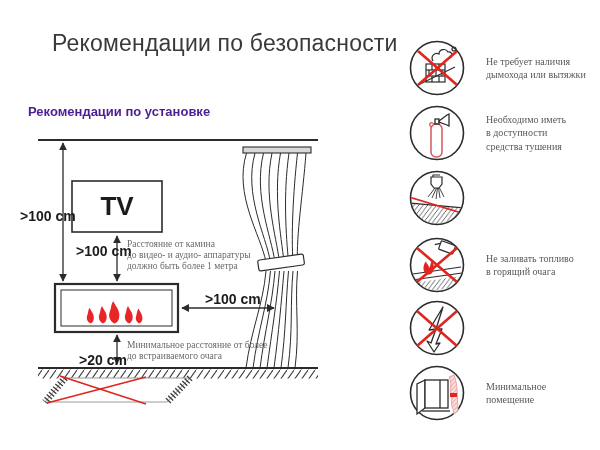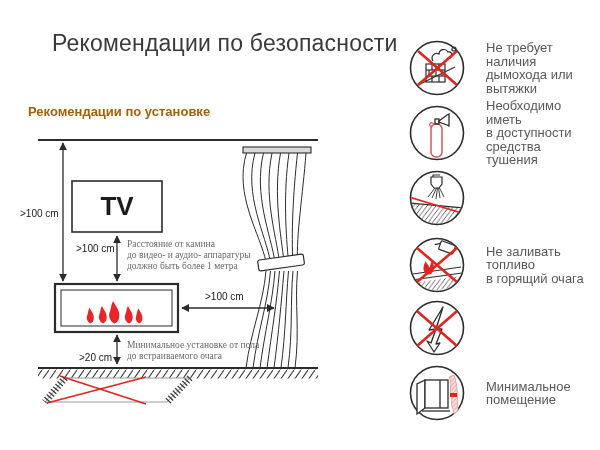--- a/index.html
+++ b/index.html
@@ -7,34 +7,34 @@
     width:600px;height:450px;position:relative;background:#ffffff;
     font-family:"Liberation Sans","DejaVu Sans",sans-serif;
     overflow:hidden;color:#2c2c2c;
   }
   .page-title{
     position:absolute;left:28px;top:30px;
     font-size:23px;font-weight:400;color:#3a3a3a;letter-spacing:.2px;margin-left:24px;
   }
   .section-title{
     position:absolute;left:28px;top:104px;
-    font-size:13px;font-weight:700;color:#a16207;
+    font-size:13px;font-weight:700;color:#4c1d95;
   }
   .measure{
-    position:absolute;font-size:10px;font-weight:400;color:#1b1b1b;white-space:nowrap;
+    position:absolute;font-size:14px;font-weight:700;color:#1b1b1b;white-space:nowrap;
   }
   .note{
     position:absolute;font-size:9.5px;line-height:11px;color:#6a6a6a;white-space:pre-line;font-family:Liberation Serif, serif;
   }
   .rec-row{
     position:absolute;left:409px;display:flex;align-items:center;gap:21px;height:56px;width:185px;
   }
   .rec-icon{flex:0 0 56px;width:56px;height:56px;}
   .rec-text{
-    font-size:13px;line-height:13.5px;color:#595959;white-space:pre-line;
+    font-size:10px;line-height:13.5px;color:#595959;white-space:pre-line;font-family:Liberation Serif, serif;
   }
   svg{display:block;}
   .abs{position:absolute;}
 </style>
 </head>
 <body>
 
 <div class="page-title">Рекомендации по безопасности</div>
 <div class="section-title">Рекомендации по установке</div>
 
@@ -116,21 +116,21 @@
   </g>
 </svg>
 
 <div class="measure" style="left:20px;top:208px">&gt;100 cm</div>
 <div class="measure" style="left:76px;top:243px">&gt;100 cm</div>
 <div class="measure" style="left:205px;top:291px">&gt;100 cm</div>
 <div class="measure" style="left:79px;top:352px">&gt;20 cm</div>
 <div class="note" style="left:127px;top:239px;width:170px">Расстояние от камина
 до видео- и аудио- аппаратуры
 должно быть более 1 метра</div>
-<div class="note" style="left:127px;top:340px;width:180px">Минимальное установке от пола
+<div class="note" style="left:127px;top:340px;width:180px">Минимальное расстояние от более
 до встраиваемого очага</div>
 
 <div class="rec-row" style="top:40px">
   <svg class="rec-icon" viewBox="0 0 56 56">
     <circle cx="28" cy="28" r="26.5" fill="none" stroke="#2c2c2c" stroke-width="1.6"></circle>
     <g fill="none" stroke="#2c2c2c" stroke-width="1.2">
       <path d="M9,45 L46,27"></path>
       <rect x="17" y="24" width="19" height="18"></rect>
       <line x1="17" y1="30" x2="36" y2="30"></line>
       <line x1="17" y1="36" x2="36" y2="36"></line>

